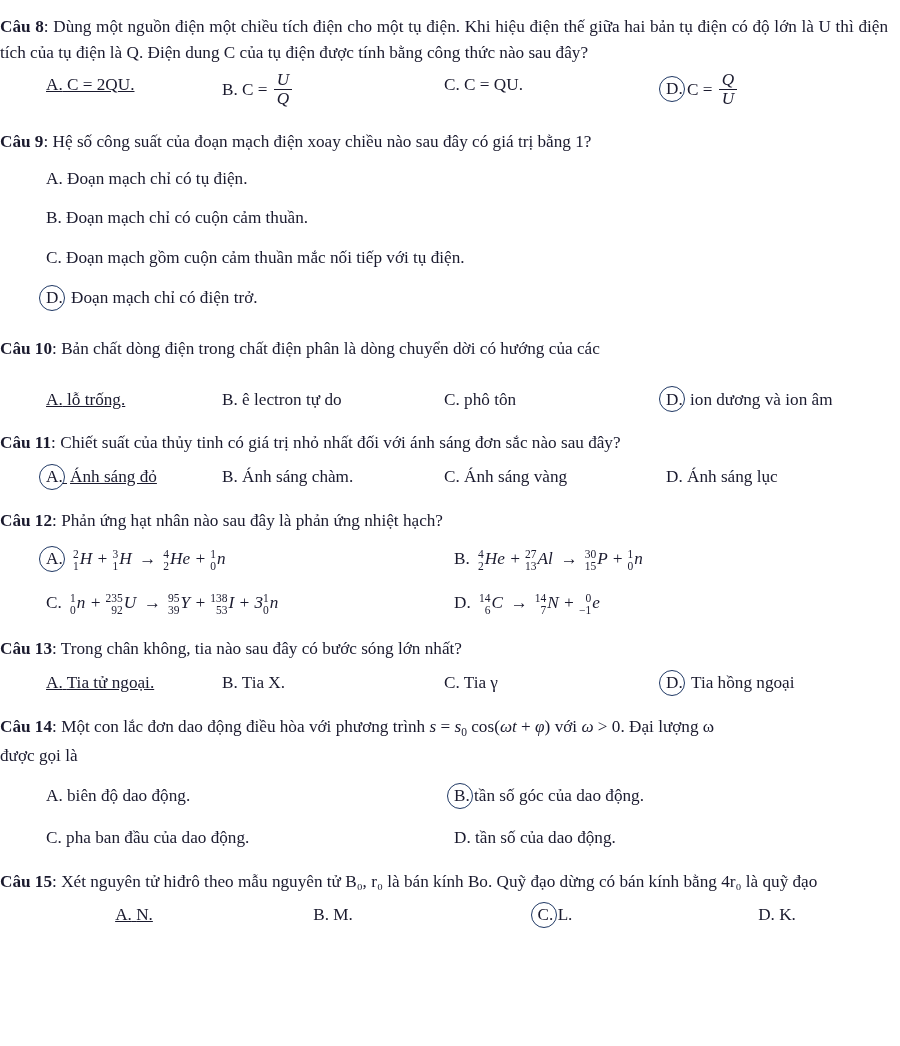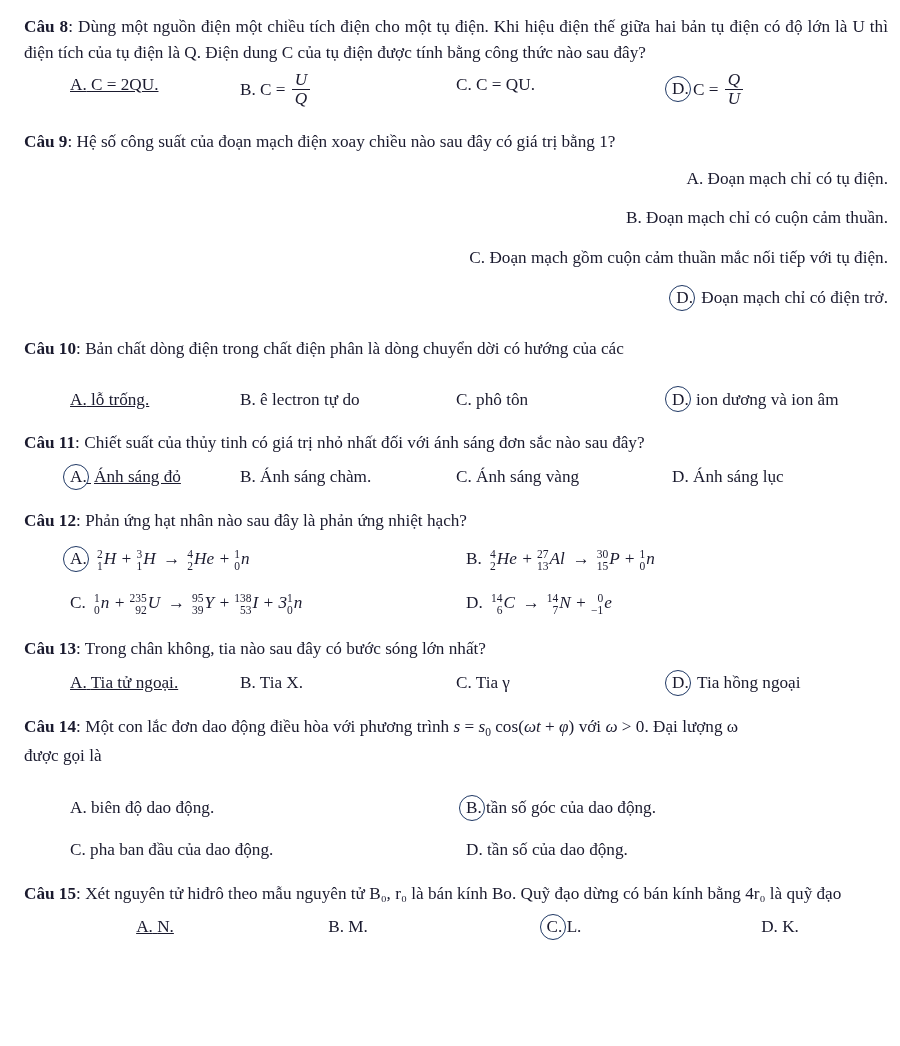--- a/index.html
+++ b/index.html
@@ -9,21 +9,21 @@
   }
   body {
     width: 900px;
     font-family: "Liberation Serif", serif;
     color: #1a1a2e;
   }
   .page {
     width: 900px;
     min-height: 1046px;
     box-sizing: border-box;
-    padding: 14px 12px 10px 24px;
+    padding: 14px 12px 10px 0;
     position: relative;
   }
   .q-block {
     margin-bottom: 6px;
   }
   .stem {
     font-size: 17.2px;
     line-height: 1.5;
     text-align: justify;
     margin: 0 0 4px 0;
@@ -129,21 +129,21 @@
       <div class="opt">
         <span class="circled"><span>D.</span></span>
         <span>C =</span>
         <span class="frac"><span class="num">Q</span><span class="den">U</span></span>
       </div>
     </div>
   </div>
 
   <div class="q-block" style="margin-top:18px;">
     <p class="stem"><span class="lbl">Câu 9</span><span>: Hệ số công suất của đoạn mạch điện xoay chiều nào sau đây có giá trị bằng 1?</span></p>
-    <div class="opts stack" style="display:block;text-align:right;">
+    <div class="opts stack" style="display:block;">
       <div class="opt">
         <span>A.</span>
         <span>Đoạn mạch chỉ có tụ điện.</span>
       </div>
       <div class="opt">
         <span>B.</span>
         <span>Đoạn mạch chỉ có cuộn cảm thuần.</span>
       </div>
       <div class="opt">
         <span>C.</span>
@@ -280,21 +280,21 @@
   </div>
 
   <div class="q-block" style="margin-top:16px;">
     <p class="stem">
       <span class="lbl">Câu 14</span><span>: Một con lắc đơn dao động điều hòa với phương trình</span>
       <span class="eq"><span class="it">s</span> = <span class="it">s</span><sub class="small">0</sub> cos(<span class="it">ωt</span> + <span class="it">φ</span>)</span>
       <span>với</span>
       <span class="eq"><span class="it">ω</span> &gt; 0</span><span>. Đại lượng ω</span>
     </p>
     <p class="stem" style="margin-top:-2px;">được gọi là</p>
-    <div class="opts two indent2" style="margin-top:24px;">
+    <div class="opts two indent2" style="margin-top:12px;">
       <div class="opt">
         <span>A.</span>
         <span>biên độ dao động.</span>
       </div>
       <div class="opt">
         <span class="circled"><span>B.</span></span>
         <span>tần số góc của dao động.</span>
       </div>
     </div>
     <div class="opts two indent2" style="margin-top:12px;">

